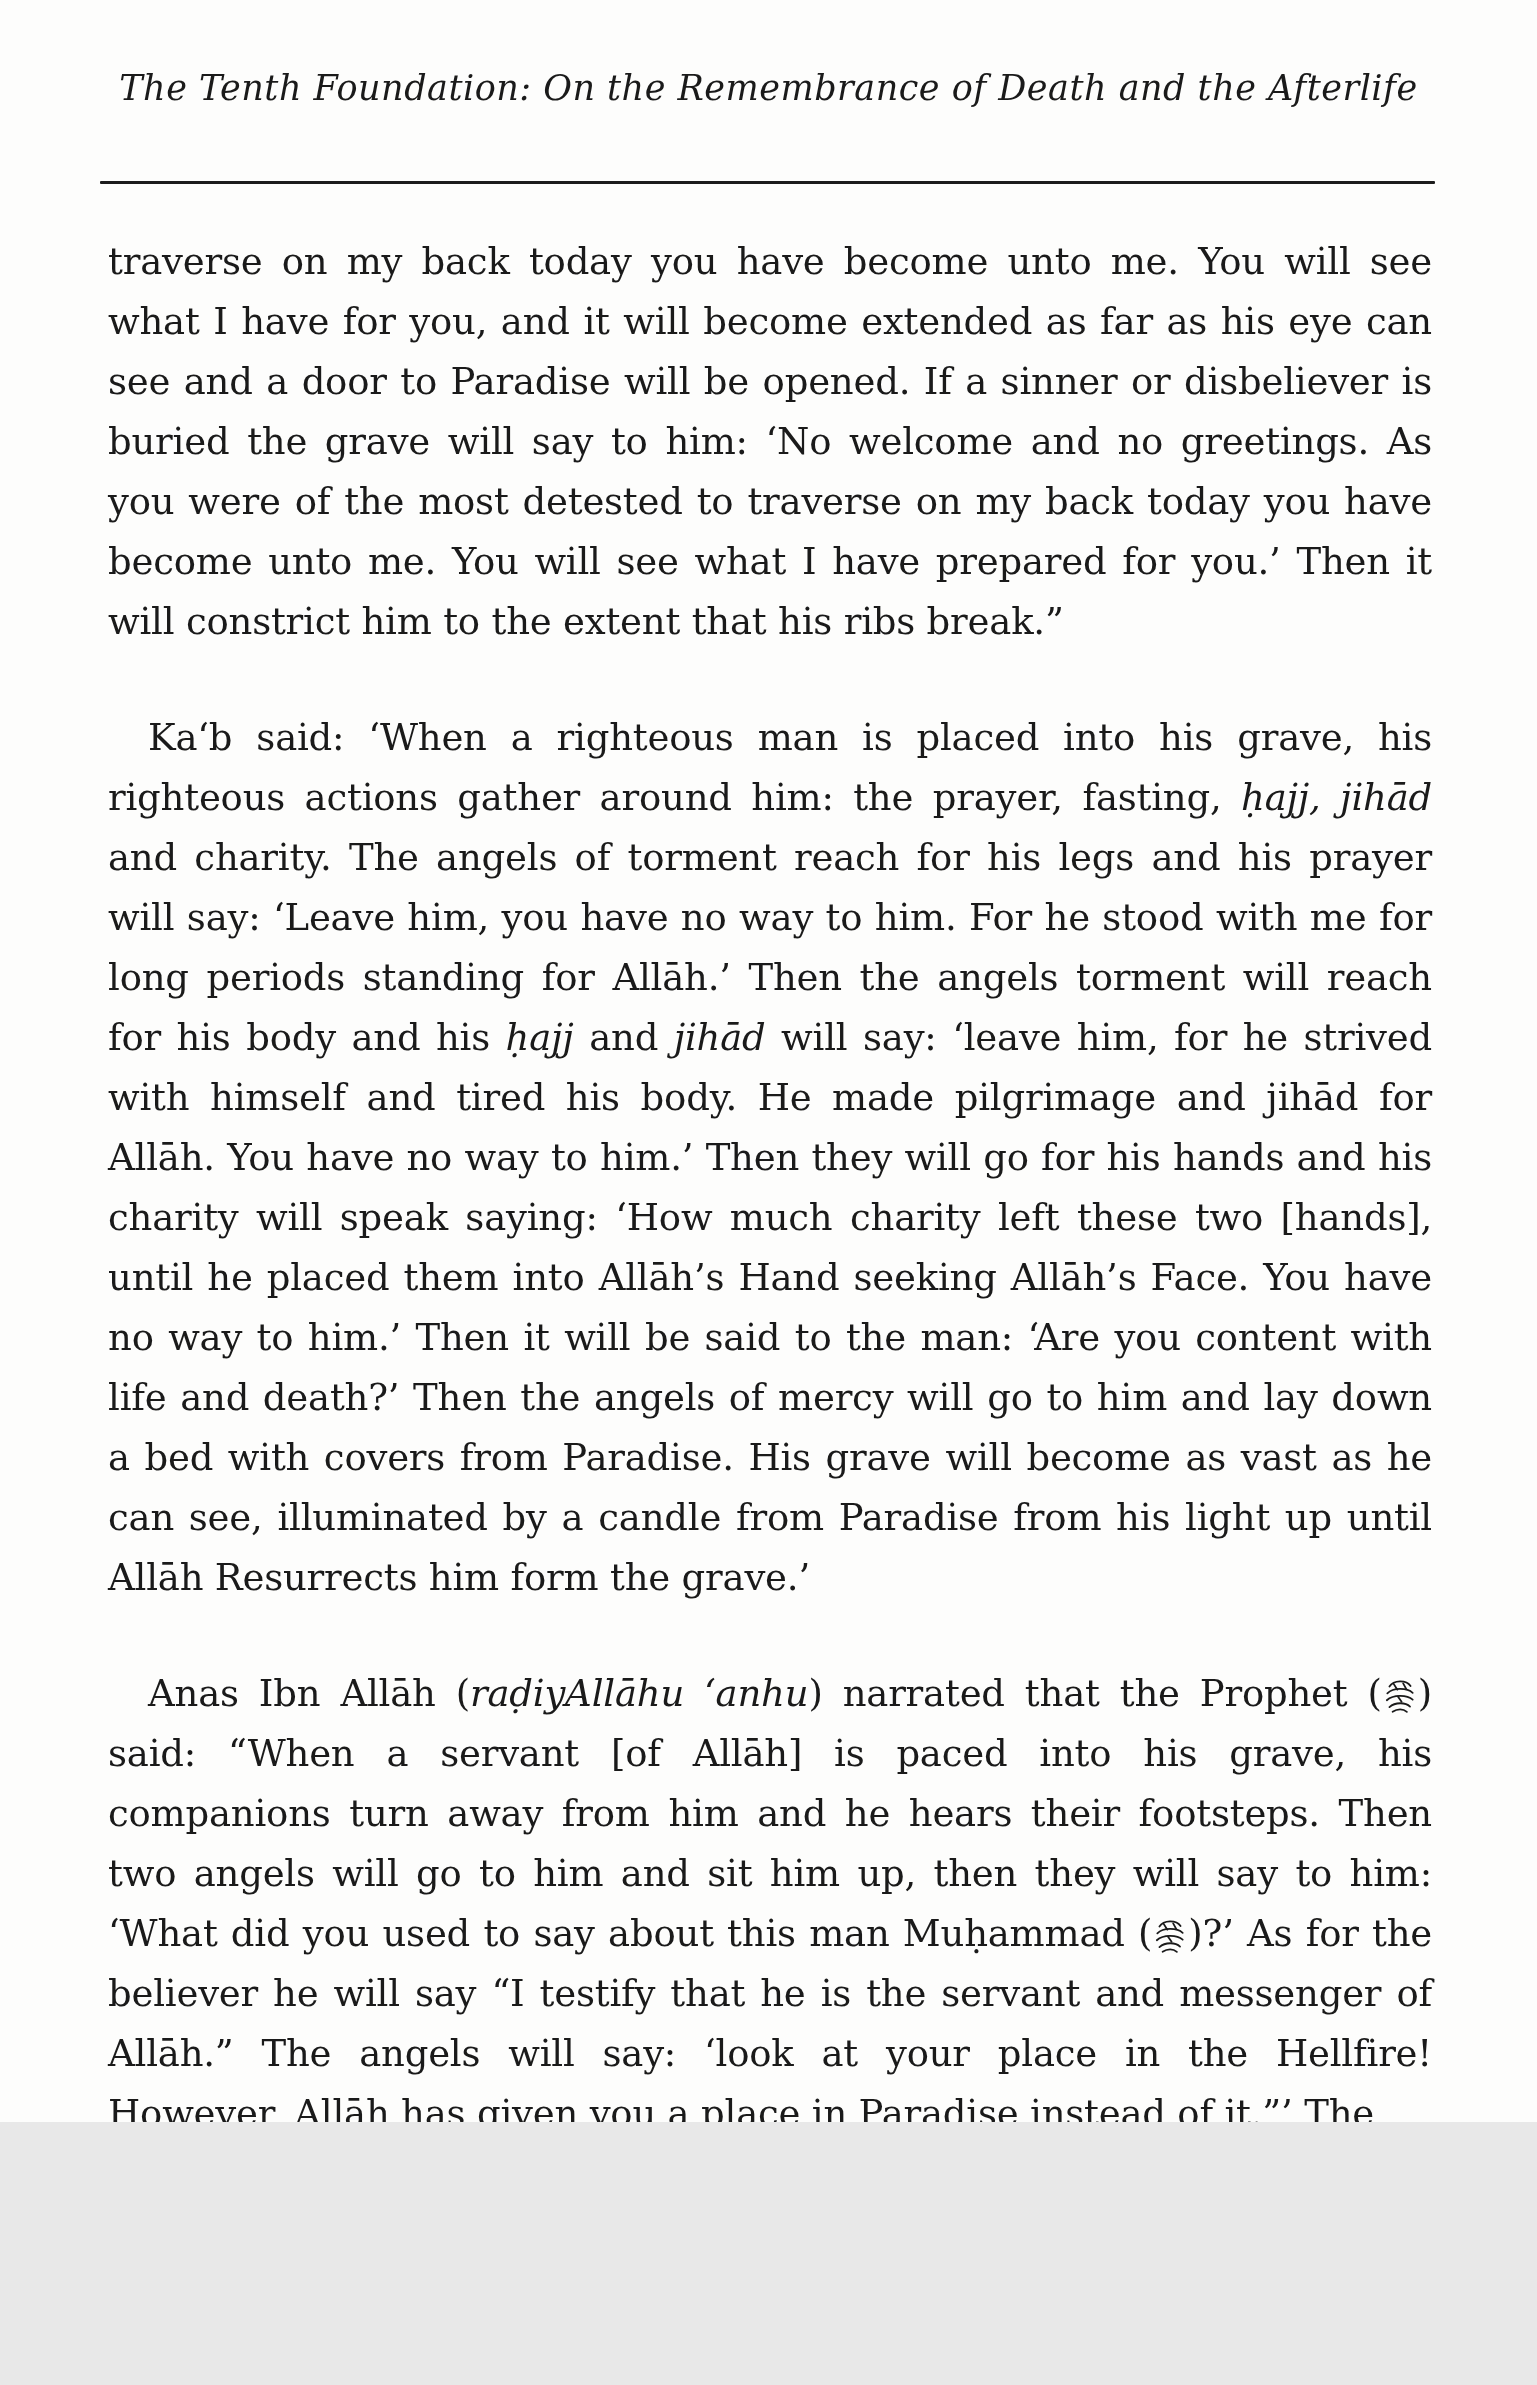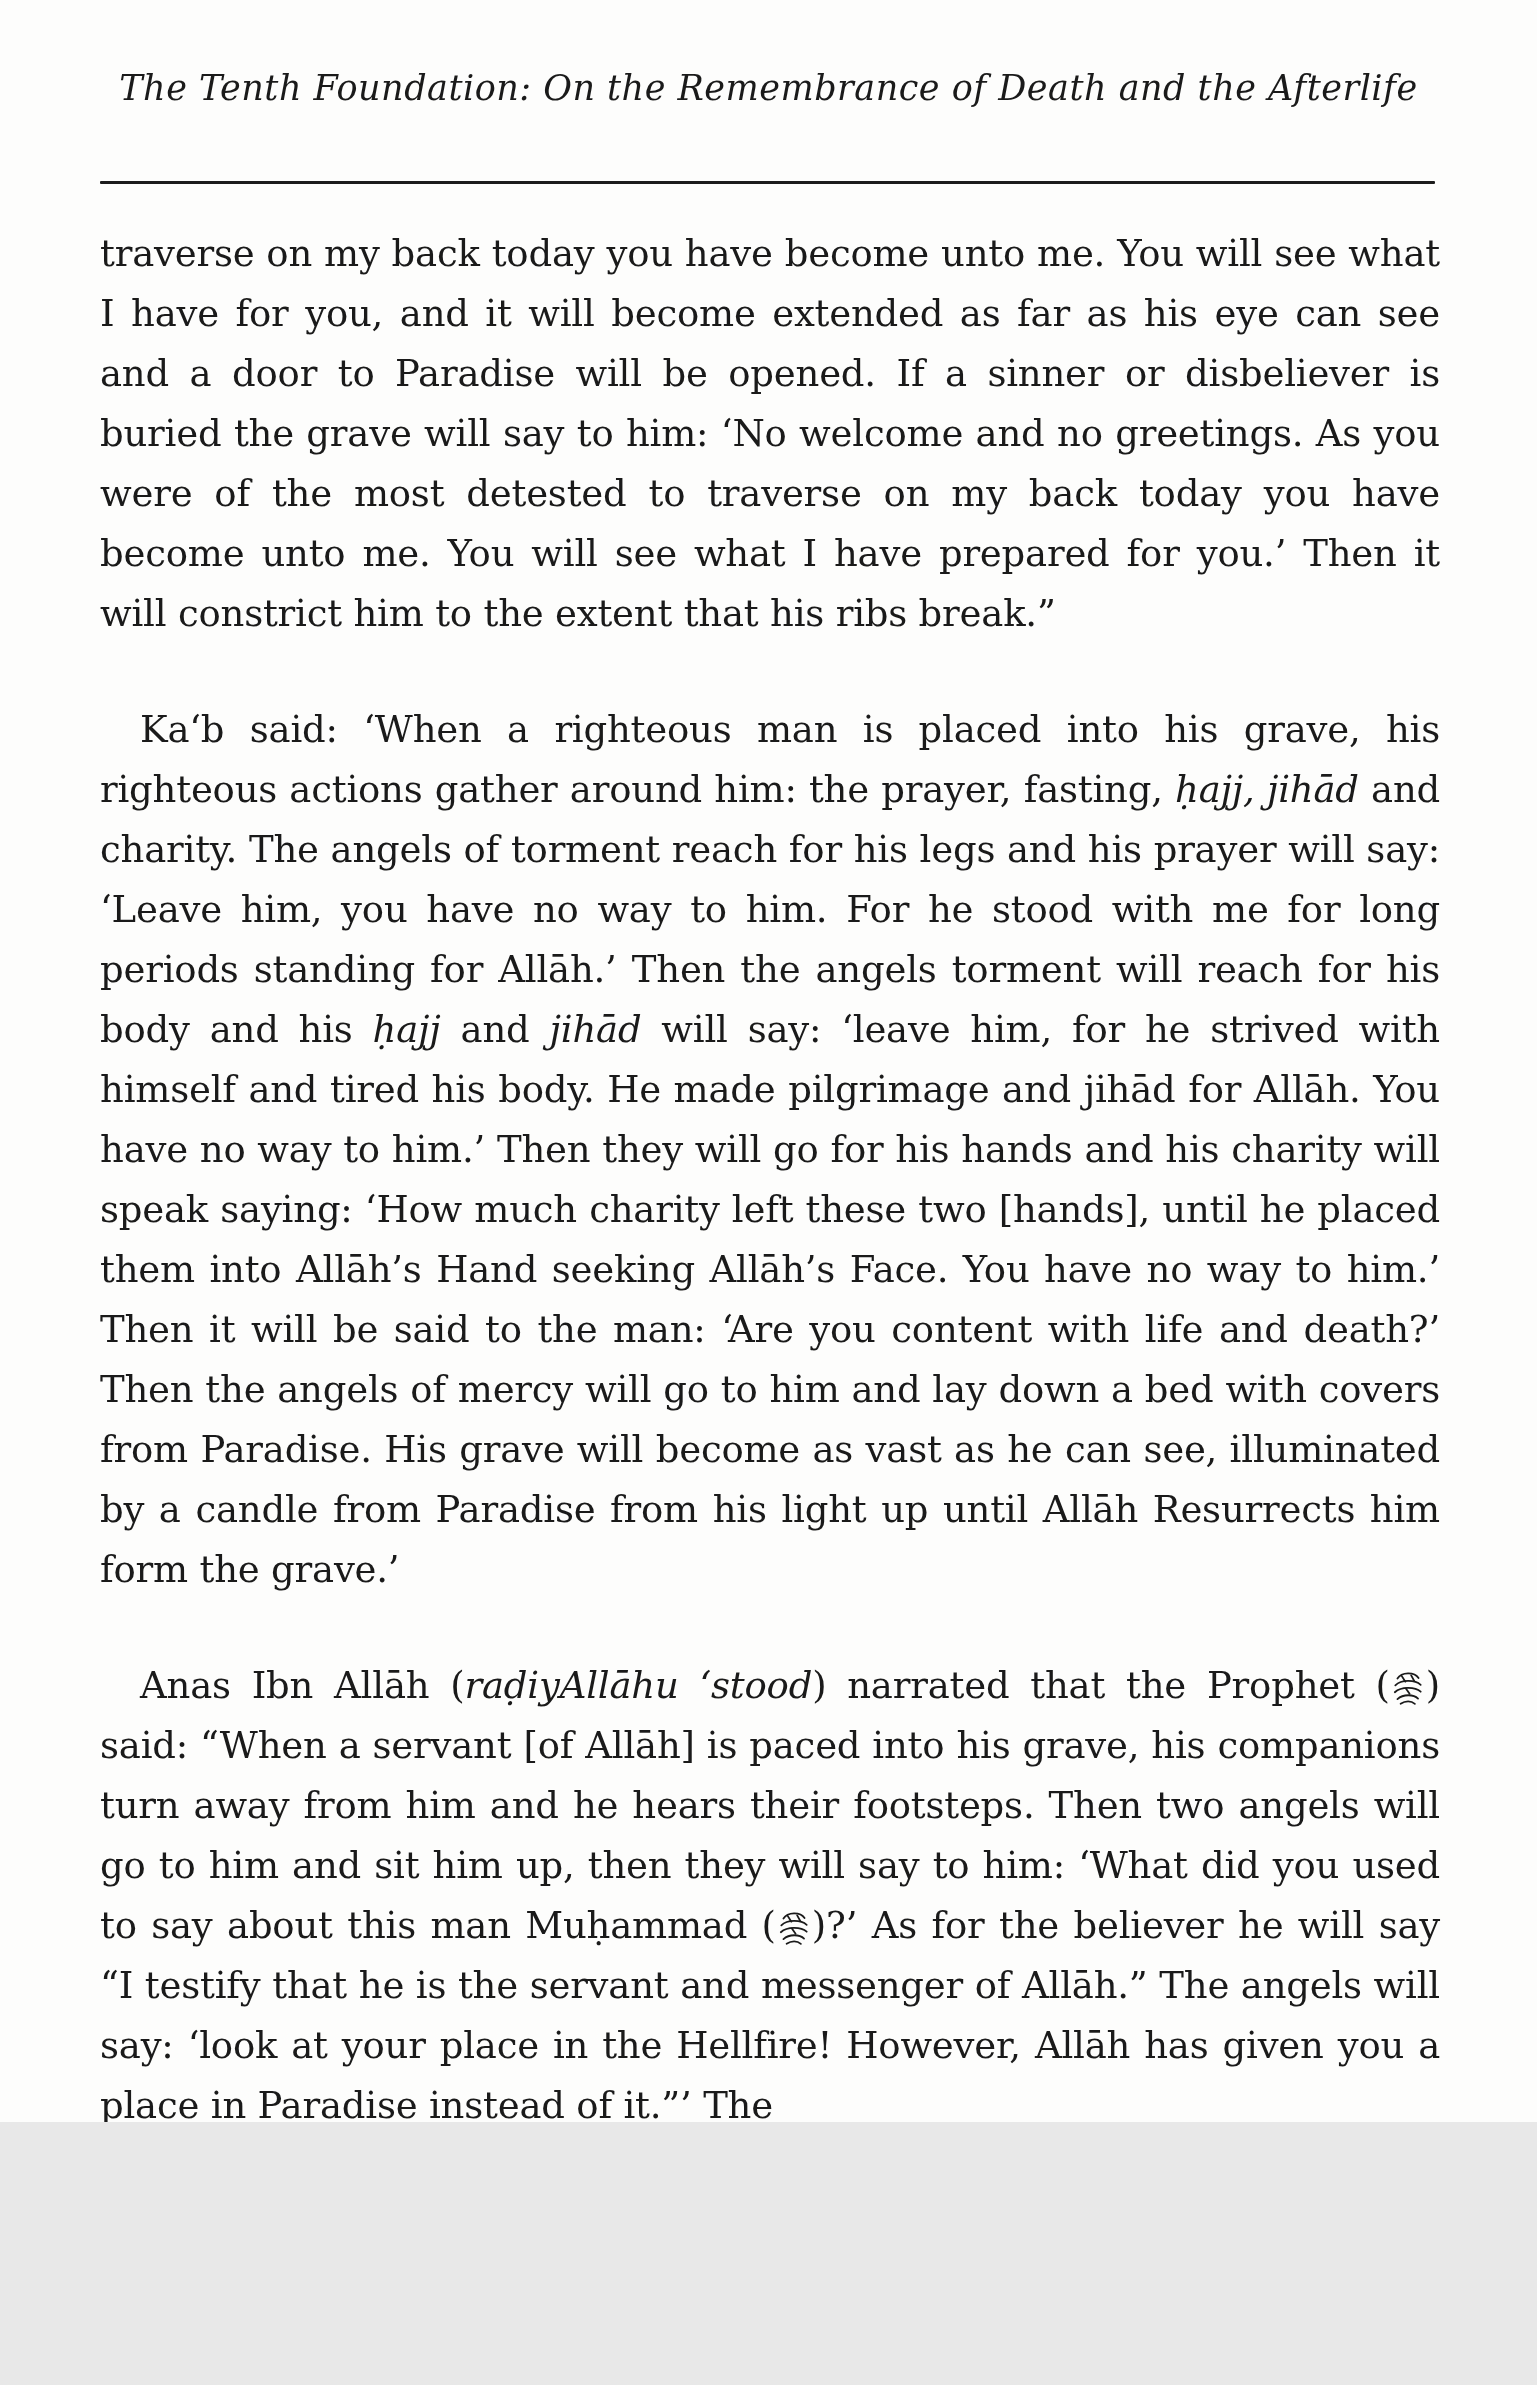--- a/index.html
+++ b/index.html
@@ -45,21 +45,21 @@
   .text-body{
     position:absolute;
     top:224px;
     left:100px;
     width:1340px;
     font-size:37px;
     line-height:60px;
     text-align:justify;
     letter-spacing:-0.2px;
   }
-  .para{margin:0;}
+  .para{margin:8px;}
   .para + .para{margin-top:56px;}
   .para.indent{text-indent:40px;}
   .it{font-style:italic;}
   .pbuh{
     display:inline-block;
     width:34px;
     height:38px;
     vertical-align:-9px;
     margin:0 1px;
   }
@@ -85,21 +85,21 @@
 <div class="page">
   <header class="running-header">
     <span class="chapter-title">The Tenth Foundation: On the Remembrance of Death and the Afterlife</span>
   </header>
 
   <div class="header-rule"></div>
 
   <main class="text-body">
       <p class="para"><span>traverse on my back today you have become unto me. You will see what I have for you, and it will become extended as far as his eye can see and a door to Paradise will be opened. If a sinner or disbeliever is buried the grave will say to him: ‘No welcome and no greetings. As you were of the most detested to traverse on my back today you have become unto me. You will see what I have prepared for you.’ Then it will constrict him to the extent that his ribs break.”</span></p>
       <p class="para indent"><span>Ka‘b said: ‘When a righteous man is placed into his grave, his righteous actions gather around him: the prayer, fasting, </span><span class="it">ḥajj, jihād</span><span> and charity. The angels of torment reach for his legs and his prayer will say: ‘Leave him, you have no way to him. For he stood with me for long periods standing for Allāh.’ Then the angels torment will reach for his body and his </span><span class="it">ḥajj</span><span> and </span><span class="it">jihād</span><span> will say: ‘leave him, for he strived with himself and tired his body. He made pilgrimage and jihād for Allāh. You have no way to him.’ Then they will go for his hands and his charity will speak saying: ‘How much charity left these two [hands], until he placed them into Allāh’s Hand seeking Allāh’s Face. You have no way to him.’ Then it will be said to the man: ‘Are you content with life and death?’ Then the angels of mercy will go to him and lay down a bed with covers from Paradise. His grave will become as vast as he can see, illuminated by a candle from Paradise from his light up until Allāh Resurrects him form the grave.’</span></p>
-      <p class="para indent"><span>Anas Ibn Allāh (</span><span class="it">raḍiyAllāhu ‘stood</span><span>) narrated that the Prophet (</span><span class="pbuh">
+      <p class="para indent"><span>Anas Ibn Allāh (</span><span class="it">raḍiyAllāhu ‘anhu</span><span>) narrated that the Prophet (</span><span class="pbuh">
   <svg viewBox="0 0 32 36" xmlns="http://www.w3.org/2000/svg" aria-hidden="true">
     <path d="M6 9 C10 2.5 22 2.5 26 8.5"></path>
     <path d="M4 15.5 C10 9.5 23 10.5 28 15"></path>
     <path d="M3.5 22 C10 16 23 17 28 21.5"></path>
     <path d="M6 28.5 C11.5 23.5 21.5 24 25.5 28"></path>
     <path d="M9 33 C13.5 30 19 30 22.5 33"></path>
     <path d="M10 6.5 L13.5 12"></path>
     <path d="M19 6 L22 11.5"></path>
     <path d="M14 18.5 L17.5 23.5"></path>
   </svg>

